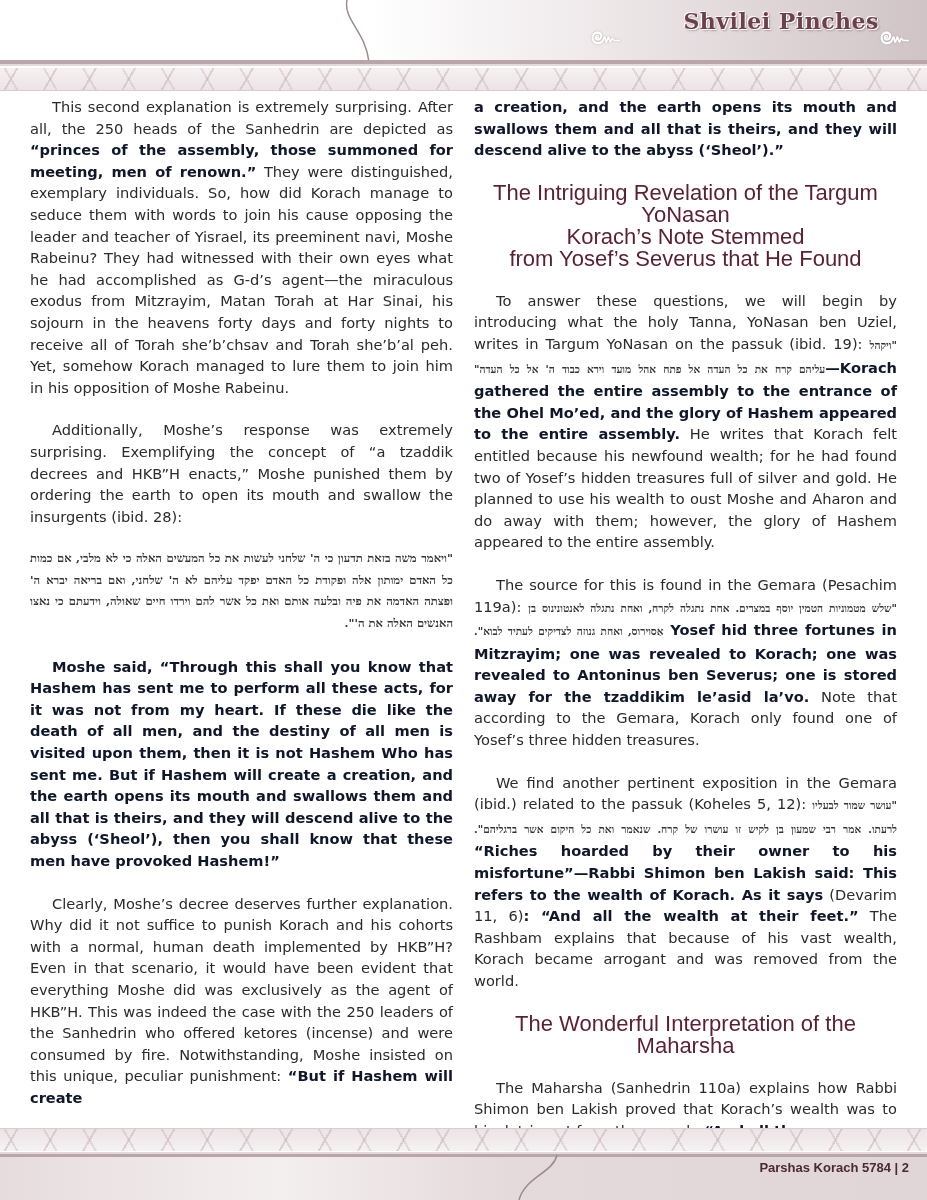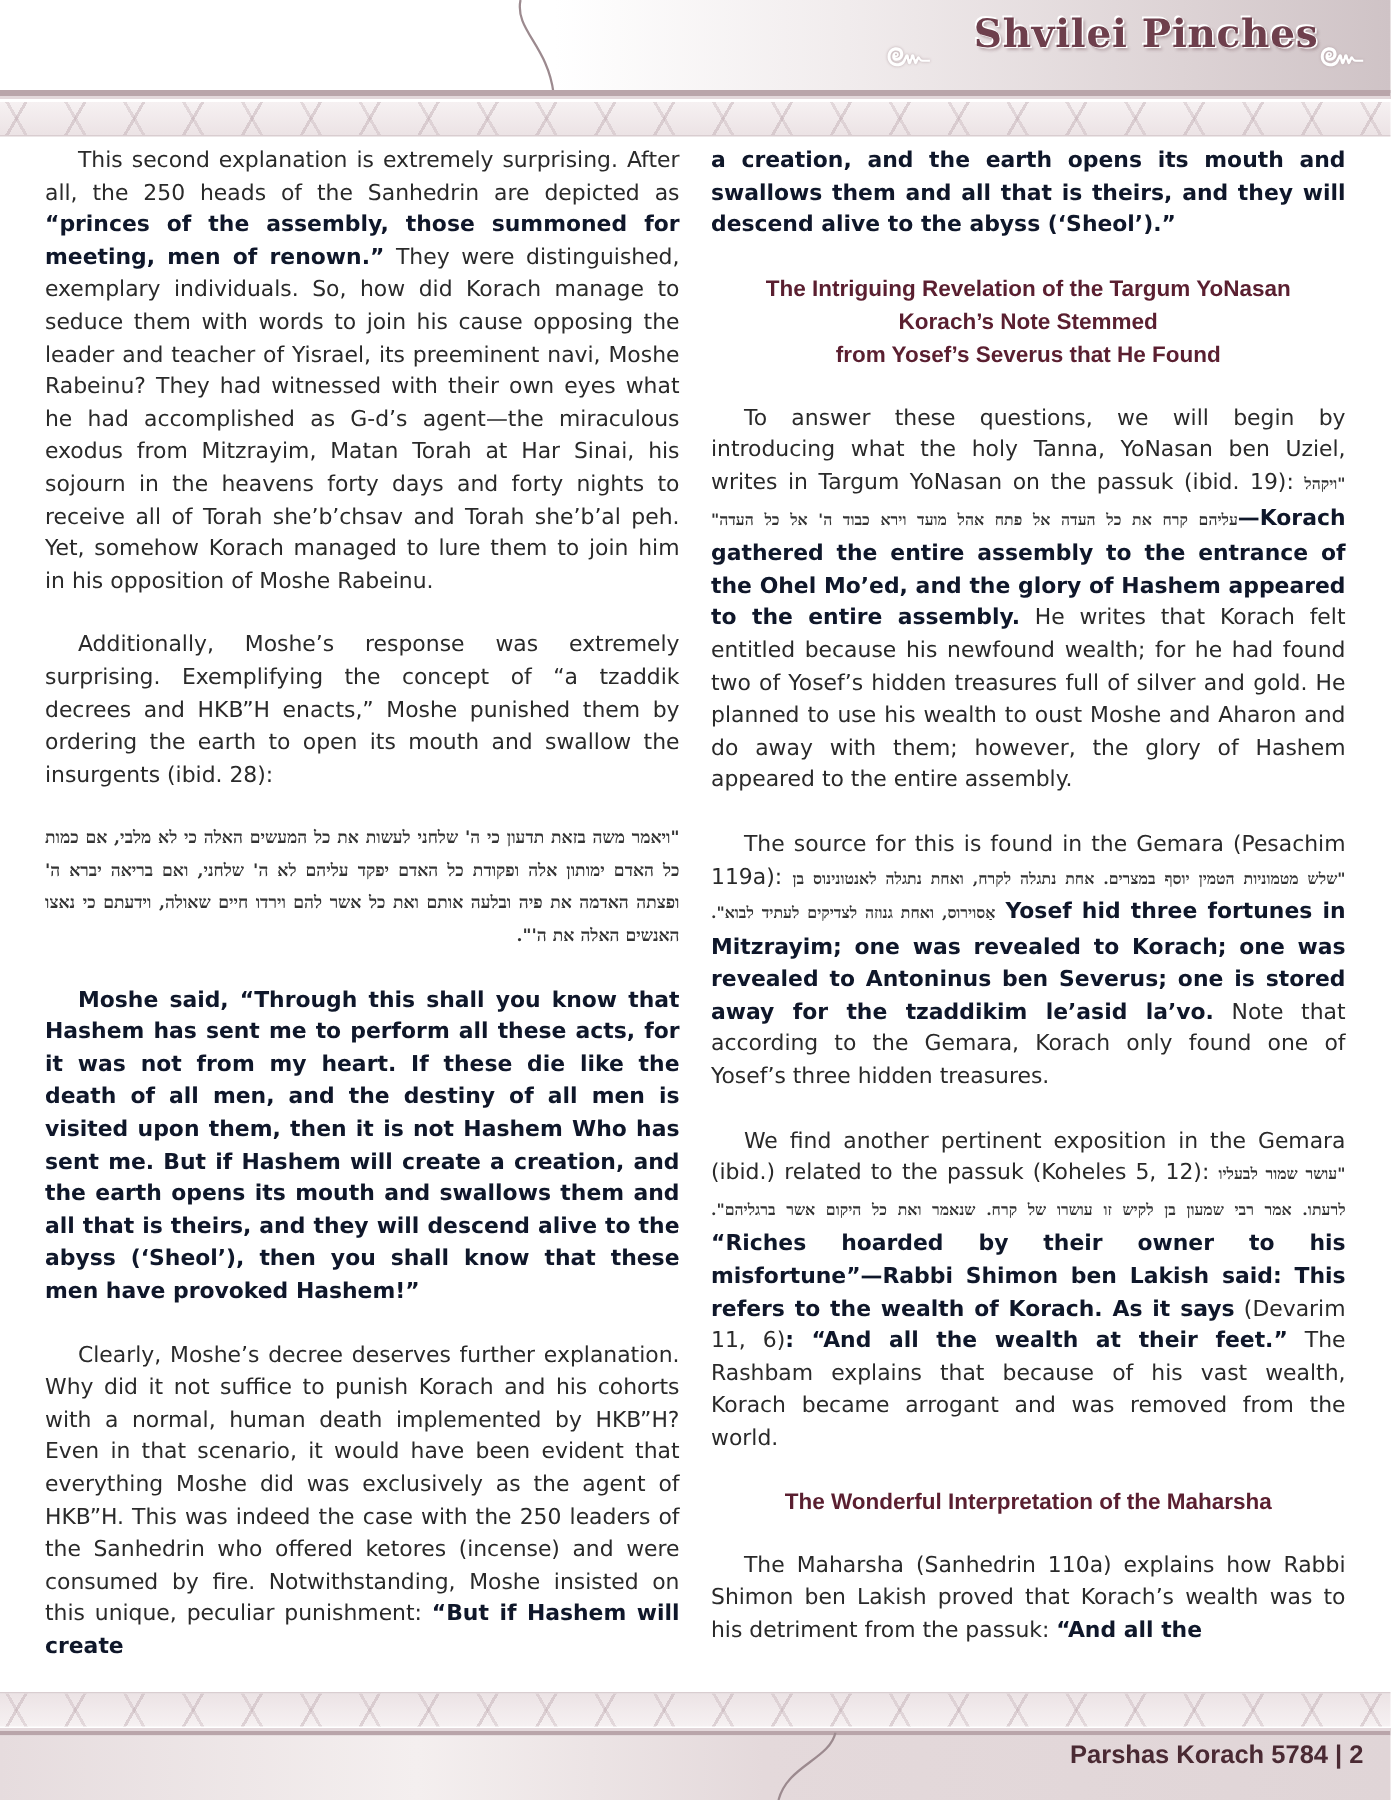--- a/index.html
+++ b/index.html
@@ -24,21 +24,21 @@
     position: absolute; left: 0; top: 68px; width: 927px; height: 22px;
     background:
       repeating-linear-gradient(120deg, transparent 0 14px, rgba(190,170,176,.45) 14px 16px, transparent 16px 34px),
       repeating-linear-gradient(60deg, transparent 0 14px, rgba(190,170,176,.35) 14px 16px, transparent 16px 34px),
       linear-gradient(180deg, #f6f1f2, #ece3e5);
     border-bottom: 1px solid #d9cdd0;
   }
   .brand {
     position: absolute; right: 48px; top: 8px;
     font-family: "DejaVu Serif", "Liberation Serif", serif;
-    font-weight: bold; font-size: 26px; color: #6e3f4c;
+    font-weight: bold; font-size: 22px; color: #6e3f4c;
     text-shadow: 1px 1px 0 #ffffff, -1px -1px 0 #ffffff, 2px 2px 2px rgba(80,40,50,.3);
     letter-spacing: 0.5px;
   }
   .swirl {
     position: absolute; top: 14px; font-size: 26px; color: #ffffff;
     text-shadow: 0 0 2px #b7a5a9; font-family: "DejaVu Serif", serif;
   }
   .swirl-left { left: 590px; }
   .swirl-right { right: 18px; }
 
@@ -49,23 +49,23 @@
   p { margin: 0 0 21px 0; text-align: justify; text-indent: 22px; }
   p.noindent { text-indent: 0; }
   b, .bold { font-weight: bold; color: #0f172a; }
   .hebrew {
     direction: rtl; text-align: justify; font-family: "DejaVu Serif", "Liberation Serif", serif;
     font-size: 11.5px; line-height: 21.6px; font-weight: bold; color: #333;
     text-indent: 0; margin: 0 0 21px 0;
   }
   .heb-inline { font-family: "DejaVu Serif", "Liberation Serif", serif; font-size: 10.5px; font-weight: bold; color: #333; }
   .section-heading {
-    text-align: center; color: #5a1f30; font-weight: bold;
+    text-align: center; color: #5a1f30; font-weight: normal;
     font-family: "Liberation Sans", "DejaVu Sans", sans-serif;
-    font-size: 15px; line-height: 22px; margin: 0 0 20px 0; text-indent: 0;
+    font-size: 22px; line-height: 22px; margin: 0 0 20px 0; text-indent: 0;
   }
   .section-heading span { display: block; }
 
   
   .footer { position: absolute; left: 0; top: 1110px; width: 927px; height: 90px; }
   .footer-border {
     position: absolute; left: 0; top: 18px; width: 927px; height: 22px;
     background:
       repeating-linear-gradient(120deg, transparent 0 14px, rgba(190,170,176,.45) 14px 16px, transparent 16px 34px),
       repeating-linear-gradient(60deg, transparent 0 14px, rgba(190,170,176,.35) 14px 16px, transparent 16px 34px),
@@ -77,21 +77,21 @@
     background: #b9a5aa; border-top: 2px solid #e3d8db;
   }
   .footer-band {
     position: absolute; left: 0; top: 47px; width: 927px; height: 43px;
     background: linear-gradient(90deg, #e6dcde 0%, #f4efef 30%, #e4d9db 55%, #e0d5d7 100%);
   }
   .footer-curve { position: absolute; left: 505px; top: 45px; width: 60px; height: 45px; }
   .footer-text {
     position: absolute; right: 18px; top: 1160px;
     font-family: "Liberation Sans", "DejaVu Sans", sans-serif;
-    font-weight: bold; font-size: 17px; color: #4a2a33;
+    font-weight: bold; font-size: 13px; color: #4a2a33;
   }
 </style>
 </head>
 <body>
 
 <div class="header">
   <div class="header-tab"></div>
   <svg class="header-curve" viewBox="0 0 60 64">
     <path d="M22 0 C 18 20, 40 30, 44 62" stroke="#9c8a8f" stroke-width="1.5" fill="none"></path>
   </svg>

